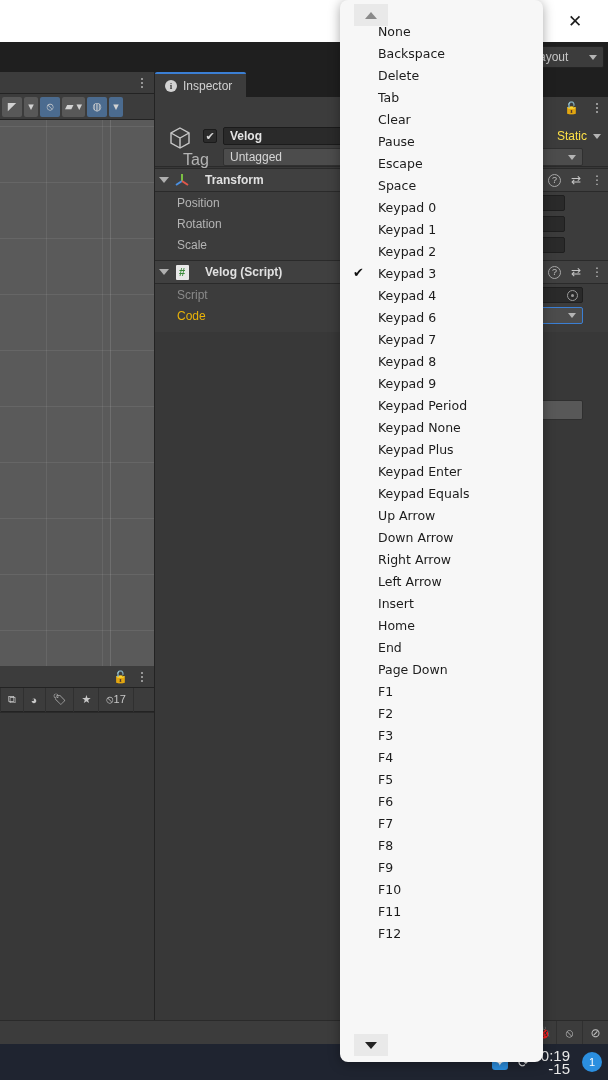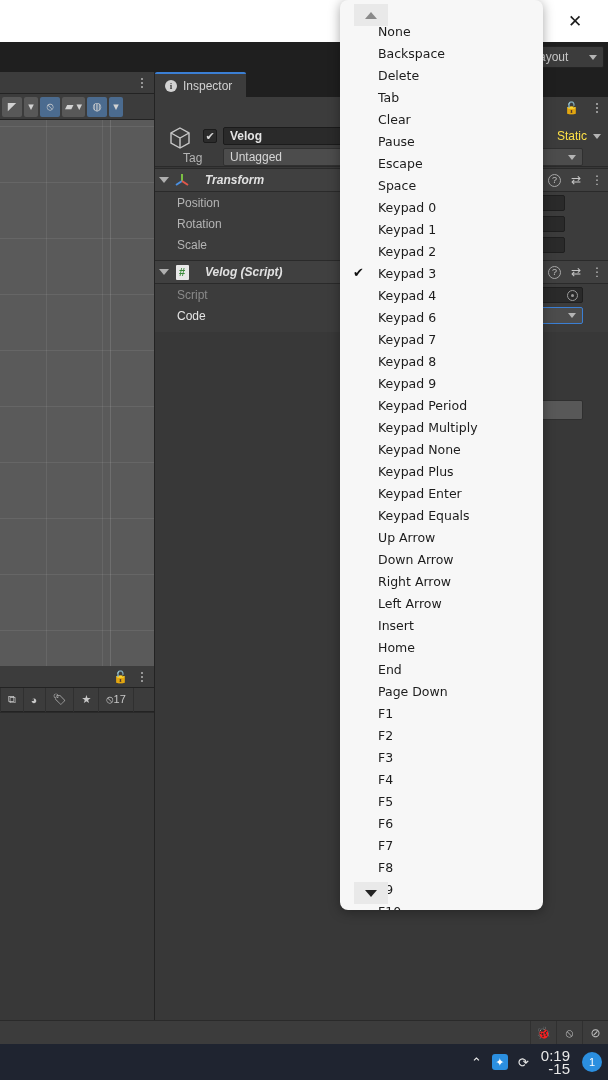--- a/index.html
+++ b/index.html
@@ -166,21 +166,21 @@
     background:#2a2a2a; border:1px solid #1b1b1b; border-radius:2px;
     color:#e4e4e4; font-size:12px; font-weight:bold;
     display:flex; align-items:center; padding-left:6px;
   }
   .static-box{
     position:absolute; right:8px; top:8px; width:74px; height:18px;
     color:#fde047; font-size:12px; display:flex; align-items:center;
     justify-content:flex-end; gap:6px;
   }
   .tag-label{
-    position:absolute; left:28px; top:32px; color:#b4b4b4; font-size:12px;
+    position:absolute; left:28px; top:32px; color:#b4b4b4; font-size:16px;
   }
   .tag-field{
     position:absolute; left:68px; top:29px; width:360px; height:18px;
     background:#4c4c4c; border:1px solid #303030; border-radius:2px;
     color:#d6d6d6; font-size:12px; display:flex; align-items:center;
     padding-left:6px;
   }
   .tag-field .caret{ position:absolute; right:6px; top:6px;}
 
   
@@ -192,41 +192,41 @@
   }
   .foldout{
     width:18px; height:24px; display:flex; align-items:center;
     justify-content:center;
   }
   .tri{
     width:0;height:0;border-left:5px solid transparent;
     border-right:5px solid transparent;border-top:6px solid #b0b0b0;
   }
   .comp-ico{ width:18px;height:18px; display:flex;align-items:center;justify-content:center;}
-  .comp-title{ font-weight:bold; color:#e0e0e0; font-size:12px; margin-left:14px;font-style:italic;}
+  .comp-title{ font-weight:bold; color:#e0e0e0; font-size:12px; margin-left:14px;}
   .comp-actions{
     position:absolute; right:6px; top:4px; display:flex; align-items:center; gap:10px;
   }
   .circ{
     width:13px;height:13px;border-radius:50%;border:1px solid #a8a8a8;
     color:#c0c0c0; font-size:9px; display:flex; align-items:center; justify-content:center;
   }
   .comp-body{
     position:absolute; left:0; width:454px; background:#3c3c3c;
   }
   .prop-row{
     position:relative; height:21px; display:flex; align-items:center;
     padding-left:22px; color:#b4b4b4; font-size:12px;
   }
   .prop-field{
     position:absolute; left:200px; width:210px; height:16px;
     background:#2a2a2a; border:1px solid #1f1f1f; border-radius:2px;
   }
   .eye-off{ position:absolute; left:318px; color:#a0a0a0; font-size:12px; }
-  .prop-link{ color:#e5e5e5; }
+  .prop-link{ color:#eab308; }
   .obj-field{
     position:absolute; left:200px; width:228px; height:16px;
     background:#2a2a2a; border:1px solid #1f1f1f; border-radius:2px;
   }
   .obj-field .dot{
     position:absolute; right:4px; top:2px; width:11px;height:11px;
     border-radius:50%; border:1px solid #9a9a9a;
   }
   .obj-field .dot:after{
     content:""; position:absolute; left:3px; top:3px; width:3px;height:3px;
@@ -271,21 +271,21 @@
     margin-left:2px;
   }
   .notif{
     width:20px;height:20px;border-radius:50%;background:#2b8fe0;color:#fff;
     font-size:11px; display:flex;align-items:center;justify-content:center;
     margin-left:2px;
   }
 
   
   .dropdown{
-    position:absolute; left:340px; top:0; width:203px; height:910px;
+    position:absolute; left:340px; top:0; width:203px; height:1062px;
     background:#f7f7f7; border-radius:8px;
     box-shadow:0 2px 12px rgba(0,0,0,.35);
     overflow:hidden; z-index:50;
   }
   .dd-scroll-up, .dd-scroll-dn{
     position:absolute; left:14px; width:34px; height:22px;
     background:#e9e9e9; display:flex; align-items:center; justify-content:center;
   }
   .dd-scroll-up{ top:4px; }
   .dd-scroll-dn{ bottom:6px; }
@@ -543,23 +543,20 @@
       <div class="dd-item">
         <span>Keypad 8</span>
       </div>
       <div class="dd-item">
         <span>Keypad 9</span>
       </div>
       <div class="dd-item">
         <span>Keypad Period</span>
       </div>
       <div class="dd-item">
-        <span>Keypad Multiply</span>
-      </div>
-      <div class="dd-item">
         <span>Keypad None</span>
       </div>
       <div class="dd-item">
         <span>Keypad Plus</span>
       </div>
       <div class="dd-item">
         <span>Keypad Enter</span>
       </div>
       <div class="dd-item">
         <span>Keypad Equals</span>

